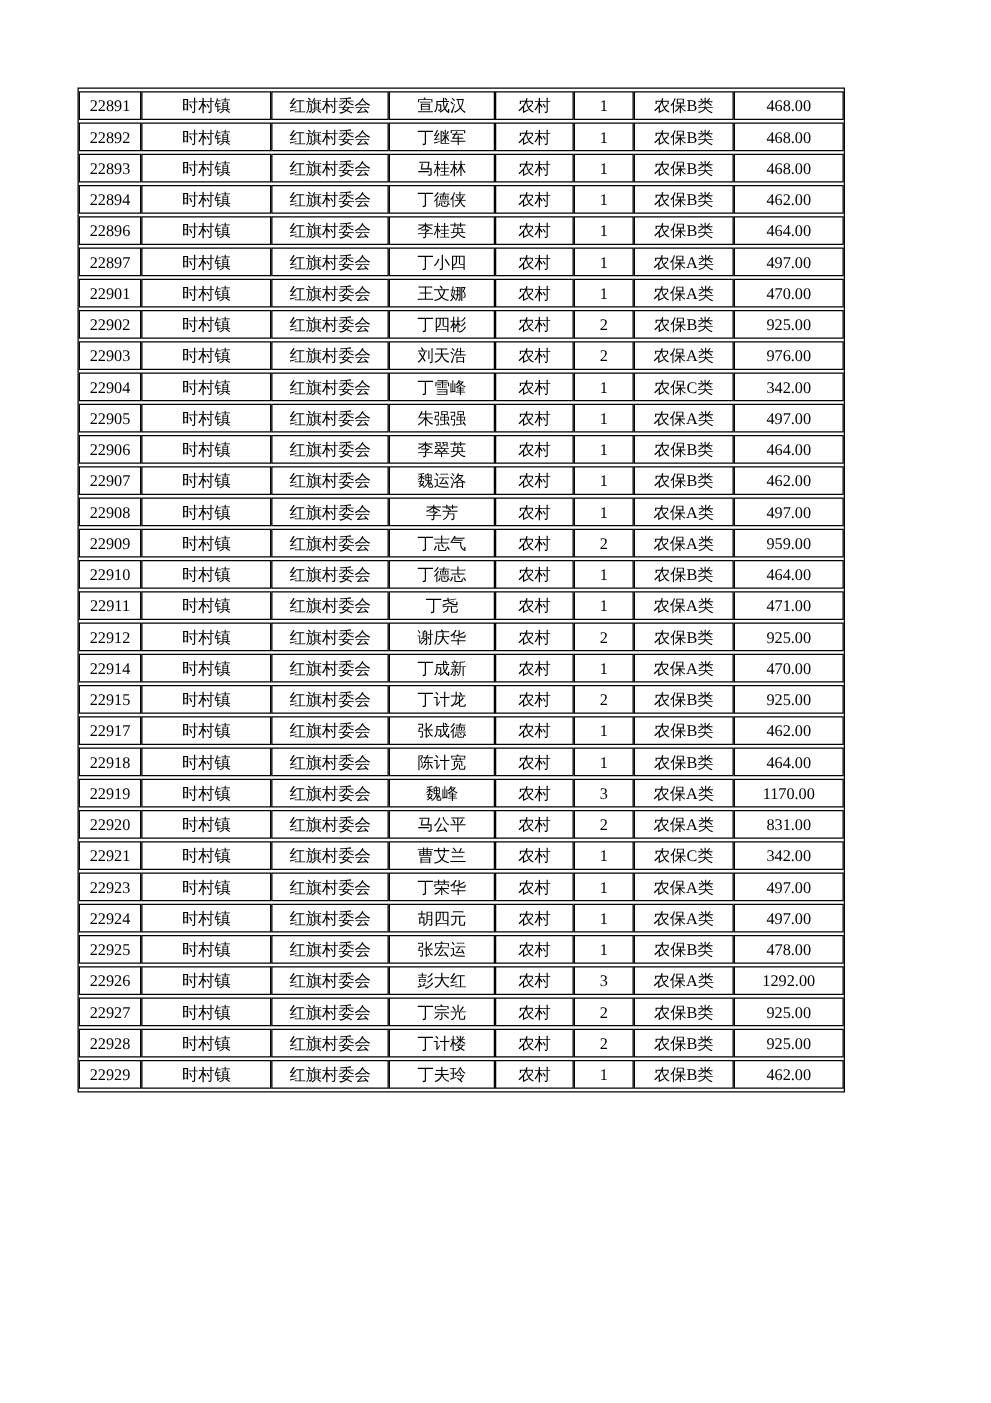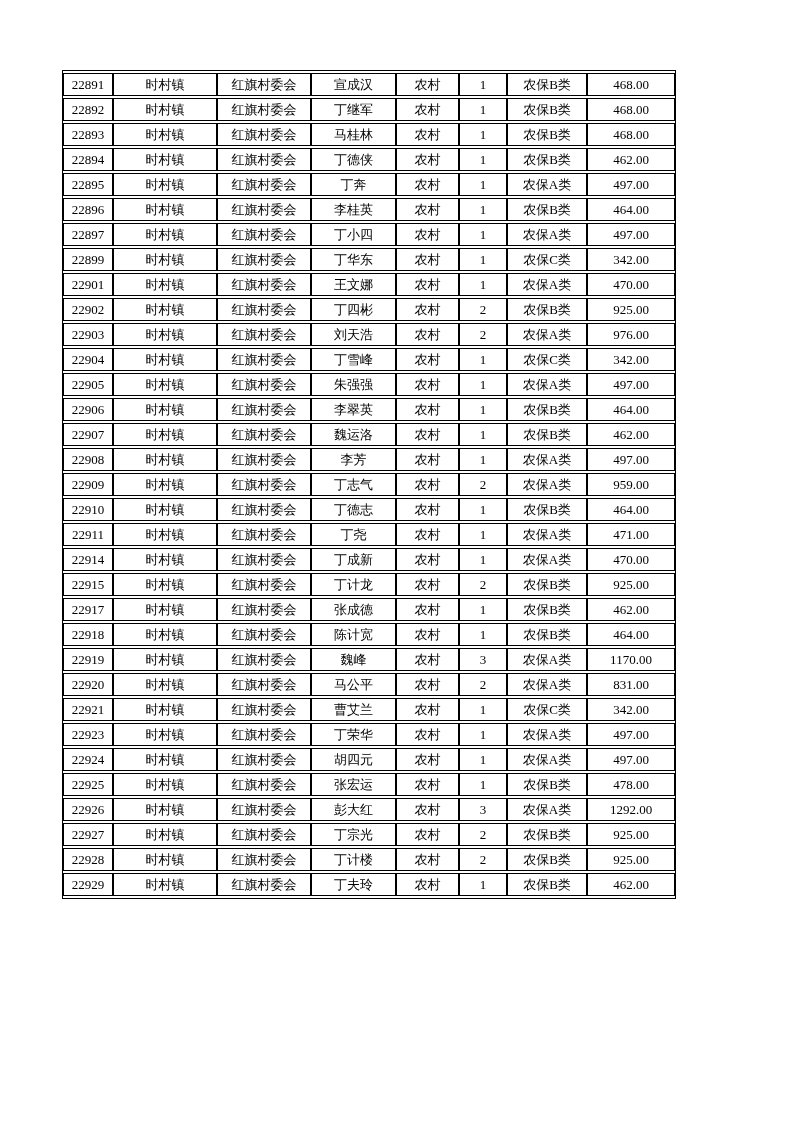--- a/index.html
+++ b/index.html
@@ -94,100 +94,80 @@
             <td>22894</td>
             <td>时村镇</td>
             <td>红旗村委会</td>
             <td>丁德侠</td>
             <td>农村</td>
             <td>1</td>
             <td>农保B类</td>
             <td>462.00</td>
           </tr>
           <tr>
-            <td>22895</td>
-            <td>时村镇</td>
-            <td>红旗村委会</td>
-            <td>丁奔</td>
-            <td>农村</td>
-            <td>1</td>
-            <td>农保A类</td>
-            <td>497.00</td>
-          </tr>
-          <tr>
             <td>22896</td>
             <td>时村镇</td>
             <td>红旗村委会</td>
             <td>李桂英</td>
             <td>农村</td>
             <td>1</td>
             <td>农保B类</td>
             <td>464.00</td>
           </tr>
           <tr>
             <td>22897</td>
             <td>时村镇</td>
             <td>红旗村委会</td>
             <td>丁小四</td>
             <td>农村</td>
             <td>1</td>
             <td>农保A类</td>
             <td>497.00</td>
           </tr>
           <tr>
-            <td>22899</td>
-            <td>时村镇</td>
-            <td>红旗村委会</td>
-            <td>丁华东</td>
+            <td>22901</td>
+            <td>时村镇</td>
+            <td>红旗村委会</td>
+            <td>王文娜</td>
+            <td>农村</td>
+            <td>1</td>
+            <td>农保A类</td>
+            <td>470.00</td>
+          </tr>
+          <tr>
+            <td>22902</td>
+            <td>时村镇</td>
+            <td>红旗村委会</td>
+            <td>丁四彬</td>
+            <td>农村</td>
+            <td>2</td>
+            <td>农保B类</td>
+            <td>925.00</td>
+          </tr>
+          <tr>
+            <td>22903</td>
+            <td>时村镇</td>
+            <td>红旗村委会</td>
+            <td>刘天浩</td>
+            <td>农村</td>
+            <td>2</td>
+            <td>农保A类</td>
+            <td>976.00</td>
+          </tr>
+          <tr>
+            <td>22904</td>
+            <td>时村镇</td>
+            <td>红旗村委会</td>
+            <td>丁雪峰</td>
             <td>农村</td>
             <td>1</td>
             <td>农保C类</td>
             <td>342.00</td>
           </tr>
           <tr>
-            <td>22901</td>
-            <td>时村镇</td>
-            <td>红旗村委会</td>
-            <td>王文娜</td>
-            <td>农村</td>
-            <td>1</td>
-            <td>农保A类</td>
-            <td>470.00</td>
-          </tr>
-          <tr>
-            <td>22902</td>
-            <td>时村镇</td>
-            <td>红旗村委会</td>
-            <td>丁四彬</td>
-            <td>农村</td>
-            <td>2</td>
-            <td>农保B类</td>
-            <td>925.00</td>
-          </tr>
-          <tr>
-            <td>22903</td>
-            <td>时村镇</td>
-            <td>红旗村委会</td>
-            <td>刘天浩</td>
-            <td>农村</td>
-            <td>2</td>
-            <td>农保A类</td>
-            <td>976.00</td>
-          </tr>
-          <tr>
-            <td>22904</td>
-            <td>时村镇</td>
-            <td>红旗村委会</td>
-            <td>丁雪峰</td>
-            <td>农村</td>
-            <td>1</td>
-            <td>农保C类</td>
-            <td>342.00</td>
-          </tr>
-          <tr>
             <td>22905</td>
             <td>时村镇</td>
             <td>红旗村委会</td>
             <td>朱强强</td>
             <td>农村</td>
             <td>1</td>
             <td>农保A类</td>
             <td>497.00</td>
           </tr>
           <tr>
@@ -242,20 +222,30 @@
           </tr>
           <tr>
             <td>22911</td>
             <td>时村镇</td>
             <td>红旗村委会</td>
             <td>丁尧</td>
             <td>农村</td>
             <td>1</td>
             <td>农保A类</td>
             <td>471.00</td>
+          </tr>
+          <tr>
+            <td>22912</td>
+            <td>时村镇</td>
+            <td>红旗村委会</td>
+            <td>谢庆华</td>
+            <td>农村</td>
+            <td>2</td>
+            <td>农保B类</td>
+            <td>925.00</td>
           </tr>
           <tr>
             <td>22914</td>
             <td>时村镇</td>
             <td>红旗村委会</td>
             <td>丁成新</td>
             <td>农村</td>
             <td>1</td>
             <td>农保A类</td>
             <td>470.00</td>

